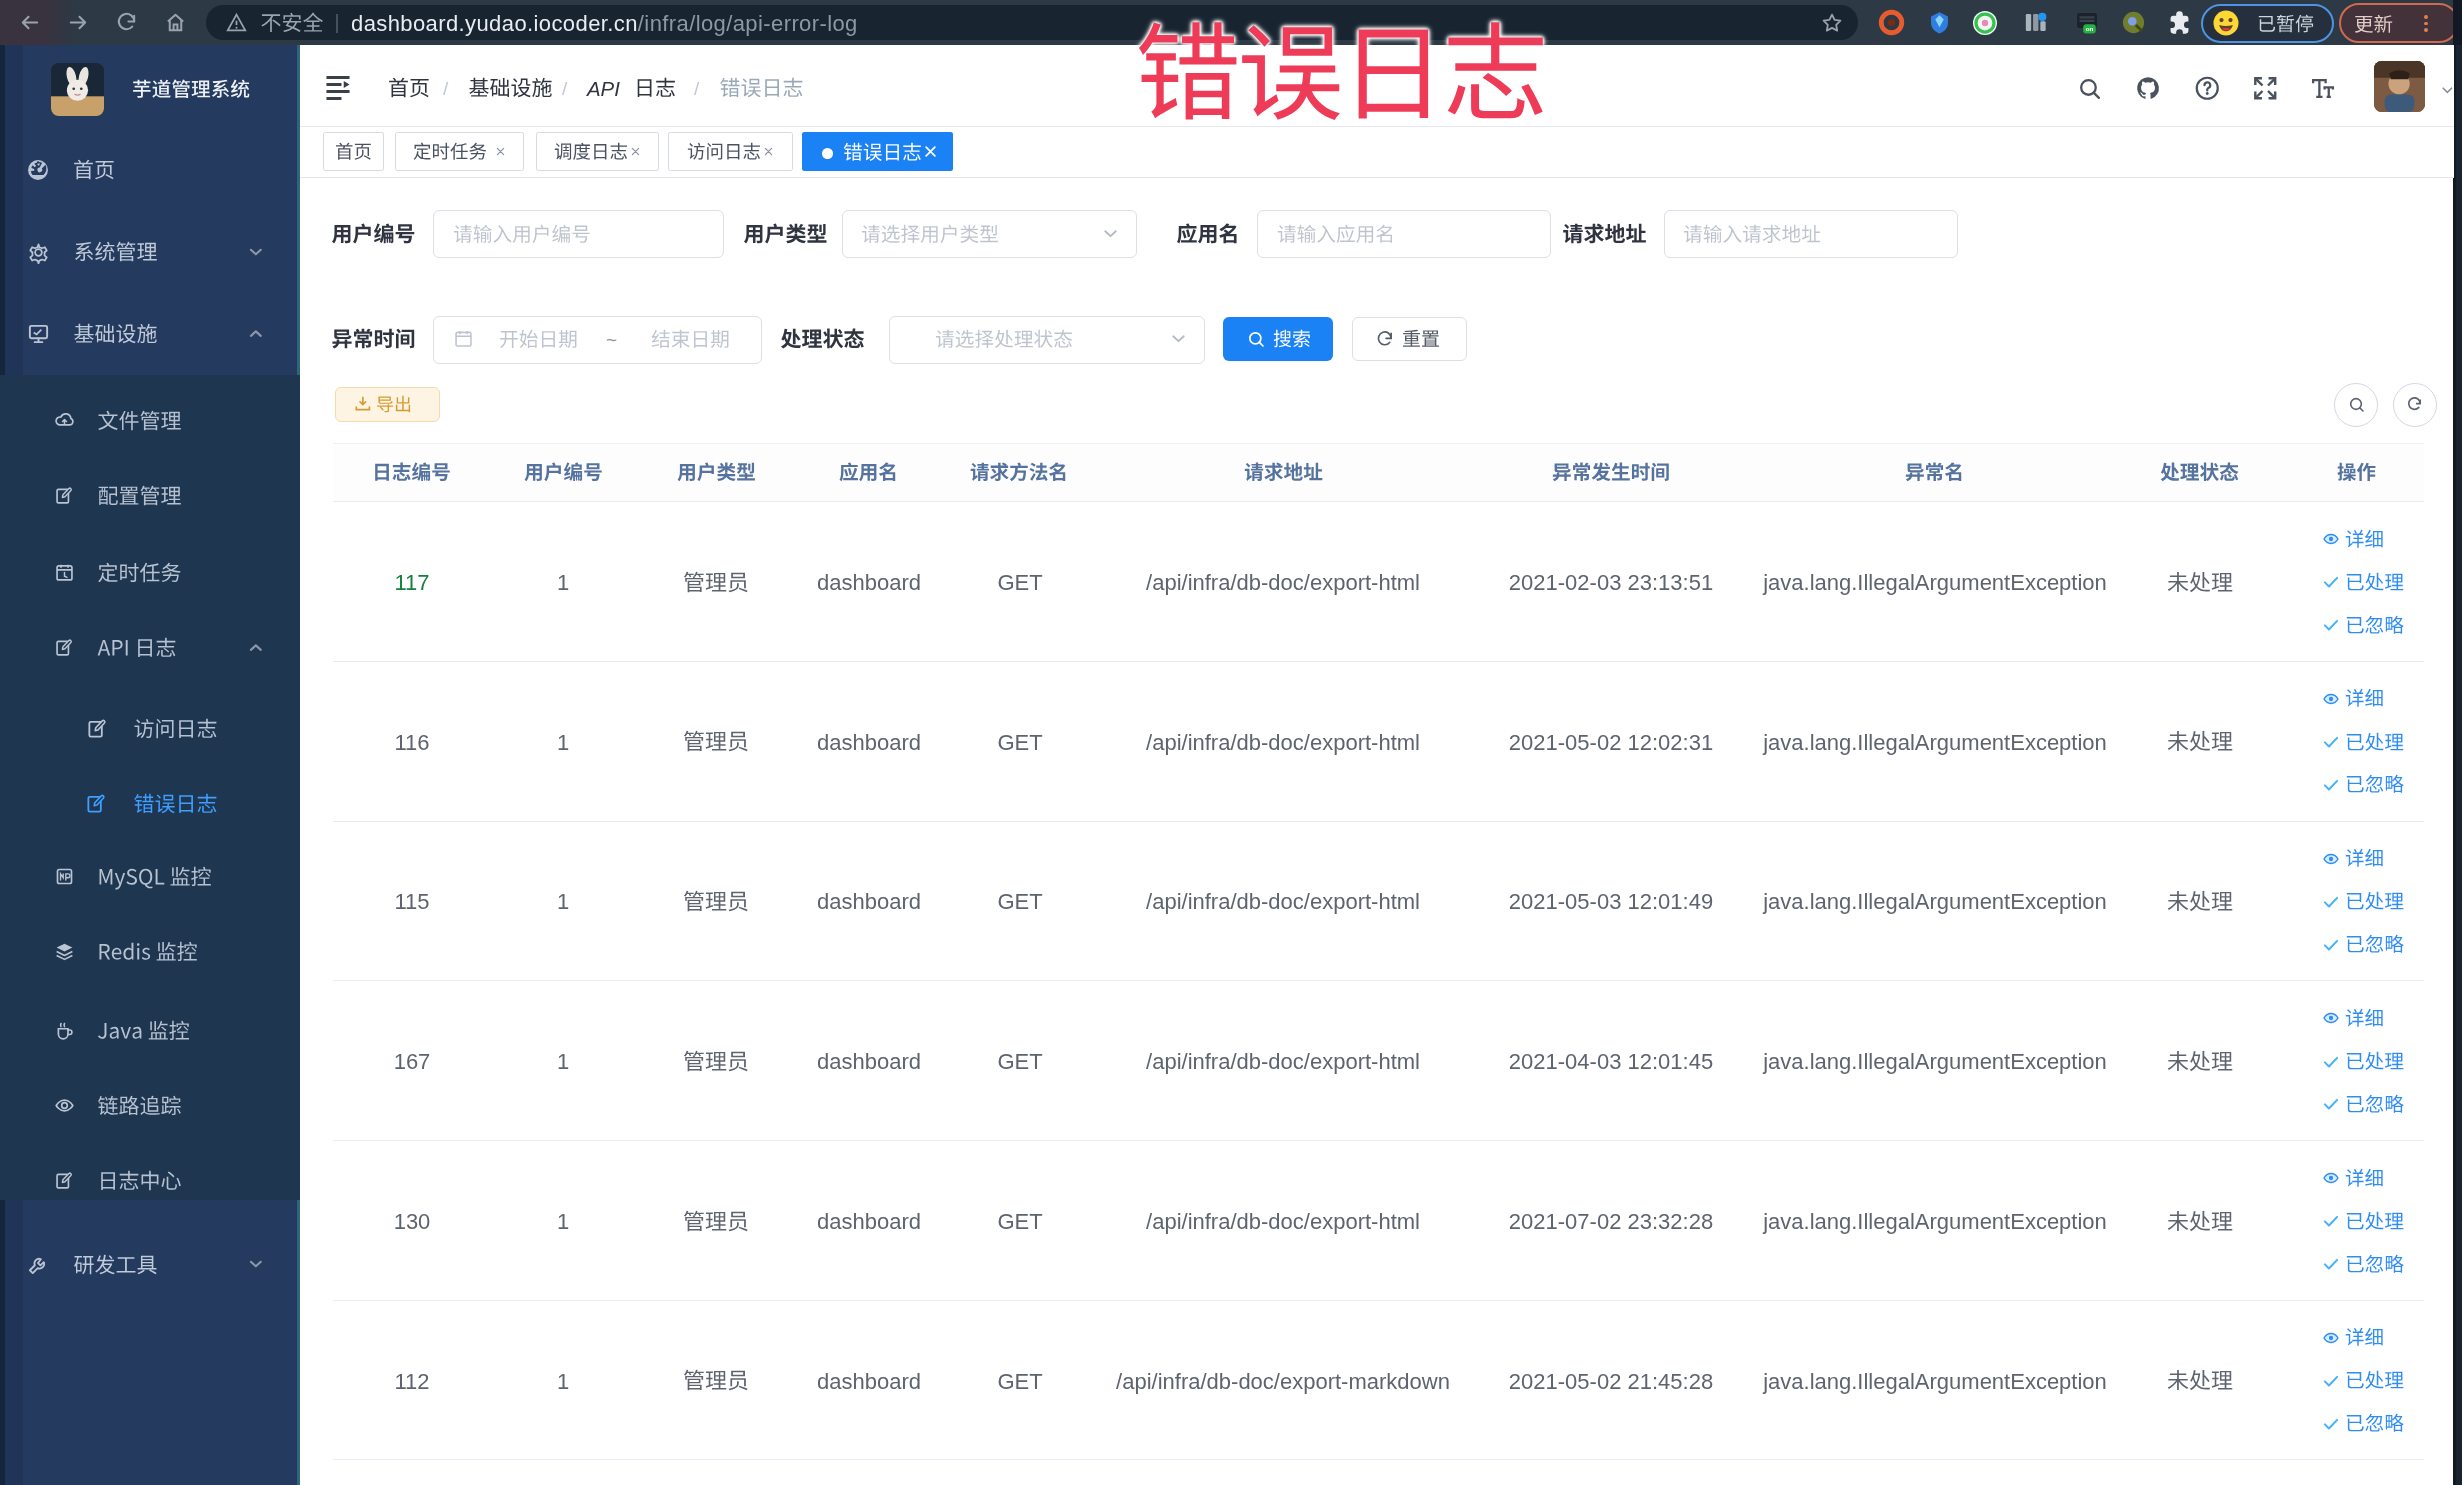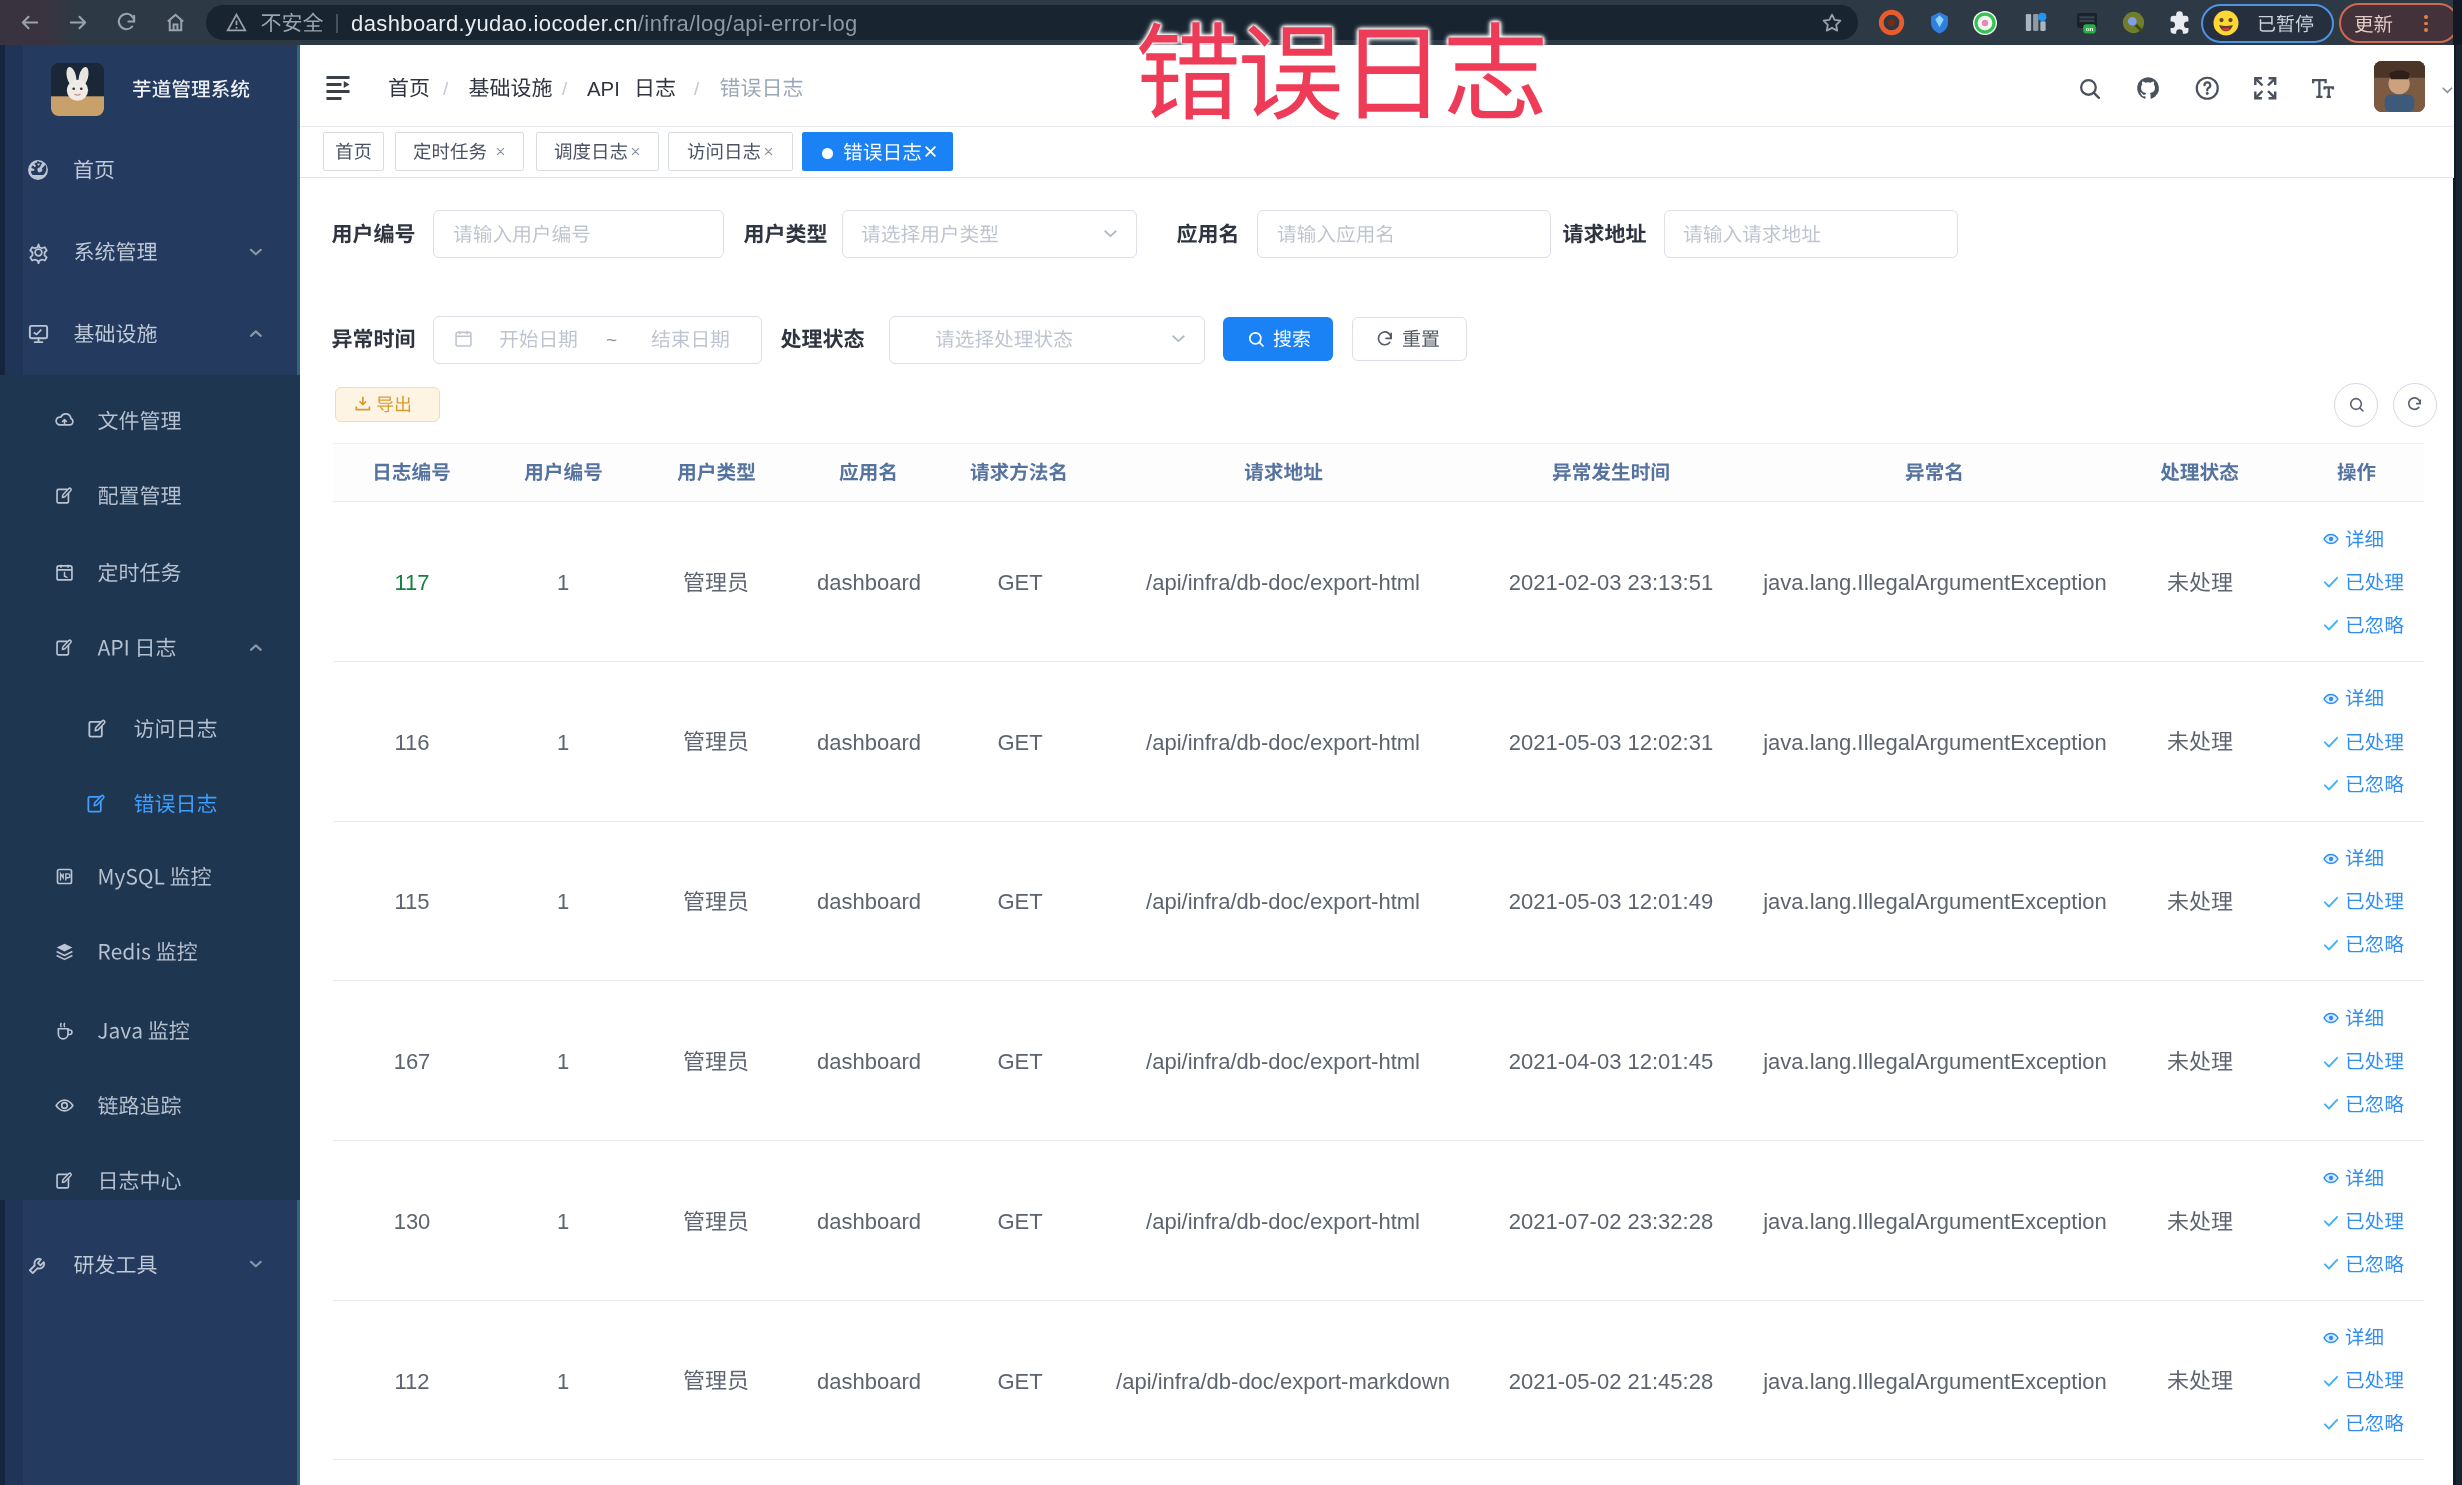--- a/index.html
+++ b/index.html
@@ -337,21 +337,21 @@
 <div style="position:absolute;left:443px;top:79px;font-family:'Liberation Sans',sans-serif;font-size:19px;font-weight:400;color:#c2c8d2;line-height:1;white-space:pre;">/</div>
 <div style="position:absolute;left:468px;top:77px;line-height:0"><svg width="85" height="21" viewBox="0 -880 4000 1000" style="overflow:visible">
         <g fill="#2f3440">
           <path transform="translate(0,0) scale(1,-1)" d="M684 839V743H320V840H245V743H92V680H245V359H46V295H264C206 224 118 161 36 128C52 114 74 88 85 70C182 116 284 201 346 295H662C723 206 821 123 917 82C929 100 951 127 967 141C883 171 798 229 741 295H955V359H760V680H911V743H760V839ZM320 680H684V613H320ZM460 263V179H255V117H460V11H124V-53H882V11H536V117H746V179H536V263ZM320 557H684V487H320ZM320 430H684V359H320Z"></path>
           <path transform="translate(1000,0) scale(1,-1)" d="M51 787V718H173C145 565 100 423 29 328C41 308 58 266 63 247C82 272 100 299 116 329V-34H180V46H369V479H182C208 554 229 635 245 718H392V787ZM180 411H305V113H180ZM422 350V-17H858V-70H930V350H858V56H714V421H904V745H833V488H714V834H640V488H514V745H446V421H640V56H498V350Z"></path>
           <path transform="translate(2000,0) scale(1,-1)" d="M122 776C175 729 242 662 273 619L324 672C292 713 225 778 171 822ZM43 526V454H184V95C184 49 153 16 134 4C148 -11 168 -42 175 -60C190 -40 217 -20 395 112C386 127 374 155 368 175L257 94V526ZM491 804V693C491 619 469 536 337 476C351 464 377 435 386 420C530 489 562 597 562 691V734H739V573C739 497 753 469 823 469C834 469 883 469 898 469C918 469 939 470 951 474C948 491 946 520 944 539C932 536 911 534 897 534C884 534 839 534 828 534C812 534 810 543 810 572V804ZM805 328C769 248 715 182 649 129C582 184 529 251 493 328ZM384 398V328H436L422 323C462 231 519 151 590 86C515 38 429 5 341 -15C355 -31 371 -61 377 -80C474 -54 566 -16 647 39C723 -17 814 -58 917 -83C926 -62 947 -32 963 -16C867 4 781 39 708 86C793 160 861 256 901 381L855 401L842 398Z"></path>
           <path transform="translate(3000,0) scale(1,-1)" d="M560 841C531 716 479 597 410 520C427 509 455 482 467 470C504 514 537 569 566 631H954V700H594C609 740 621 783 632 826ZM514 515V357L428 316L455 255L514 283V37C514 -53 542 -76 642 -76C664 -76 824 -76 848 -76C934 -76 955 -41 964 78C945 83 917 93 900 105C896 8 889 -11 844 -11C809 -11 673 -11 646 -11C591 -11 582 -3 582 36V315L679 360V89H744V391L850 440C850 322 849 233 846 218C843 202 836 200 825 200C815 200 791 199 773 201C780 185 786 160 788 142C811 141 842 142 864 148C890 154 906 170 909 203C914 231 915 357 915 501L919 512L871 531L858 521L853 516L744 465V593H679V434L582 389V515ZM190 820C213 776 236 716 245 677H44V606H153C149 358 137 109 33 -30C52 -41 77 -63 90 -80C173 35 204 208 216 399H338C331 124 324 27 307 4C300 -7 291 -10 277 -9C261 -9 225 -9 184 -5C195 -24 201 -53 203 -73C245 -76 286 -76 309 -73C336 -70 352 -63 368 -41C394 -7 400 105 408 435C408 445 408 469 408 469H220L224 606H441V677H252L314 696C303 735 279 794 255 838Z"></path>
         </g>
       </svg></div>
 <div style="position:absolute;left:562px;top:79px;font-family:'Liberation Sans',sans-serif;font-size:19px;font-weight:400;color:#c2c8d2;line-height:1;white-space:pre;">/</div>
-<div style="position:absolute;left:587px;top:79px;font-family:'Liberation Sans',sans-serif;font-size:20.4px;font-weight:400;color:#2f3440;line-height:1;white-space:pre;">API</div>
+<div style="position:absolute;left:587px;top:79px;font-family:'Liberation Sans',sans-serif;font-size:20.4px;font-weight:400;color:#2f3440;line-height:1;white-space:pre;font-style:italic;">API</div>
 <div style="position:absolute;left:634px;top:77px;line-height:0"><svg width="42" height="21" viewBox="0 -880 2000 1000" style="overflow:visible">
         <g fill="#2f3440">
           <path transform="translate(0,0) scale(1,-1)" d="M253 352H752V71H253ZM253 426V697H752V426ZM176 772V-69H253V-4H752V-64H832V772Z"></path>
           <path transform="translate(1000,0) scale(1,-1)" d="M270 256V38C270 -44 301 -66 416 -66C440 -66 618 -66 644 -66C741 -66 765 -33 776 98C755 103 724 113 707 126C702 19 693 2 639 2C600 2 450 2 420 2C356 2 345 9 345 39V256ZM378 316C460 268 556 194 601 143L656 194C608 246 510 315 430 361ZM744 232C794 147 850 33 873 -36L946 -5C921 62 862 174 812 257ZM150 247C130 169 95 68 50 5L117 -30C162 36 196 143 217 224ZM459 840V696H56V624H459V454H121V383H886V454H537V624H947V696H537V840Z"></path>
         </g>
       </svg></div>
 <div style="position:absolute;left:694px;top:79px;font-family:'Liberation Sans',sans-serif;font-size:19px;font-weight:400;color:#c2c8d2;line-height:1;white-space:pre;">/</div>
 <div style="position:absolute;left:719px;top:77px;line-height:0"><svg width="85" height="21" viewBox="0 -880 4000 1000" style="overflow:visible">
         <g fill="#9aa7b8">
           <path transform="translate(0,0) scale(1,-1)" d="M178 837C148 745 97 657 37 597C50 582 69 545 75 530C107 563 137 604 164 649H401V720H203C218 752 232 785 243 818ZM62 344V275H202V77C202 34 172 6 154 -4C167 -19 184 -50 190 -67C206 -51 232 -34 400 60C395 75 388 104 386 124L271 64V275H408V344H271V479H386V547H106V479H202V344ZM749 840V708H610V840H542V708H444V642H542V510H420V442H958V510H818V642H935V708H818V840ZM610 642H749V510H610ZM547 133H820V27H547ZM547 194V297H820V194ZM478 361V-78H547V-35H820V-74H891V361Z"></path>
@@ -761,21 +761,21 @@
 <div style="position:absolute;left:683px;top:730px;line-height:0"><svg width="66" height="22" viewBox="0 -880 3000 1000" style="overflow:visible">
         <g fill="#5d6470">
           <path transform="translate(0,0) scale(1,-1)" d="M211 438V-81H287V-47H771V-79H845V168H287V237H792V438ZM771 12H287V109H771ZM440 623C451 603 462 580 471 559H101V394H174V500H839V394H915V559H548C539 584 522 614 507 637ZM287 380H719V294H287ZM167 844C142 757 98 672 43 616C62 607 93 590 108 580C137 613 164 656 189 703H258C280 666 302 621 311 592L375 614C367 638 350 672 331 703H484V758H214C224 782 233 806 240 830ZM590 842C572 769 537 699 492 651C510 642 541 626 554 616C575 640 595 669 612 702H683C713 665 742 618 755 589L816 616C805 640 784 672 761 702H940V758H638C648 781 656 805 663 829Z"></path>
           <path transform="translate(1000,0) scale(1,-1)" d="M476 540H629V411H476ZM694 540H847V411H694ZM476 728H629V601H476ZM694 728H847V601H694ZM318 22V-47H967V22H700V160H933V228H700V346H919V794H407V346H623V228H395V160H623V22ZM35 100 54 24C142 53 257 92 365 128L352 201L242 164V413H343V483H242V702H358V772H46V702H170V483H56V413H170V141C119 125 73 111 35 100Z"></path>
           <path transform="translate(2000,0) scale(1,-1)" d="M268 730H735V616H268ZM190 795V551H817V795ZM455 327V235C455 156 427 49 66 -22C83 -38 106 -67 115 -84C489 0 535 129 535 234V327ZM529 65C651 23 815 -42 898 -84L936 -20C850 21 685 82 566 120ZM155 461V92H232V391H776V99H856V461Z"></path>
         </g>
       </svg></div>
 <div style="position:absolute;left:869px;top:732px;font-family:'Liberation Sans',sans-serif;font-size:22px;font-weight:400;color:#5d6470;line-height:1;white-space:pre;transform:translateX(-50%);">dashboard</div>
 <div style="position:absolute;left:1020px;top:732px;font-family:'Liberation Sans',sans-serif;font-size:22px;font-weight:400;color:#5d6470;line-height:1;white-space:pre;transform:translateX(-50%);">GET</div>
 <div style="position:absolute;left:1283px;top:732px;font-family:'Liberation Sans',sans-serif;font-size:22px;font-weight:400;color:#5d6470;line-height:1;white-space:pre;transform:translateX(-50%);">/api/infra/db-doc/export-html</div>
-<div style="position:absolute;left:1611px;top:732px;font-family:'Liberation Sans',sans-serif;font-size:22px;font-weight:400;color:#5d6470;line-height:1;white-space:pre;transform:translateX(-50%);">2021-05-03 12:02:31</div>
+<div style="position:absolute;left:1611px;top:732px;font-family:'Liberation Sans',sans-serif;font-size:22px;font-weight:400;color:#5d6470;line-height:1;white-space:pre;transform:translateX(-50%);">2021-05-02 12:02:31</div>
 <div style="position:absolute;left:1935px;top:732px;font-family:'Liberation Sans',sans-serif;font-size:22px;font-weight:400;color:#5d6470;line-height:1;white-space:pre;transform:translateX(-50%);">java.lang.IllegalArgumentException</div>
 <div style="position:absolute;left:2167px;top:730px;line-height:0"><svg width="66" height="22" viewBox="0 -880 3000 1000" style="overflow:visible">
         <g fill="#5d6470">
           <path transform="translate(0,0) scale(1,-1)" d="M459 839V676H133V602H459V429H62V355H416C326 226 174 101 34 39C51 24 76 -5 89 -24C221 44 362 163 459 296V-80H538V300C636 166 778 42 911 -25C924 -5 949 25 966 40C826 101 673 226 581 355H942V429H538V602H874V676H538V839Z"></path>
           <path transform="translate(1000,0) scale(1,-1)" d="M426 612C407 471 372 356 324 262C283 330 250 417 225 528C234 555 243 583 252 612ZM220 836C193 640 131 451 52 347C72 337 99 317 113 305C139 340 163 382 185 430C212 334 245 256 284 194C218 95 134 25 34 -23C53 -34 83 -64 96 -81C188 -34 267 34 332 127C454 -17 615 -49 787 -49H934C939 -27 952 10 965 29C926 28 822 28 791 28C637 28 486 56 373 192C441 314 488 470 510 670L461 684L446 681H270C281 725 291 771 299 817ZM615 838V102H695V520C763 441 836 347 871 285L937 326C892 398 797 511 721 594L695 579V838Z"></path>
           <path transform="translate(2000,0) scale(1,-1)" d="M476 540H629V411H476ZM694 540H847V411H694ZM476 728H629V601H476ZM694 728H847V601H694ZM318 22V-47H967V22H700V160H933V228H700V346H919V794H407V346H623V228H395V160H623V22ZM35 100 54 24C142 53 257 92 365 128L352 201L242 164V413H343V483H242V702H358V772H46V702H170V483H56V413H170V141C119 125 73 111 35 100Z"></path>
         </g>
       </svg></div>
 <svg style="position:absolute;left:2322px;top:690px" width="18" height="18" viewBox="0 0 22 22" fill="none">
       <path d="M2.5 11S5.5 5.5 11 5.5 19.5 11 19.5 11 16.5 16.5 11 16.5 2.5 11 2.5 11z" stroke="#2f8df2" stroke-width="1.8" fill="#d8ecff"></path>

